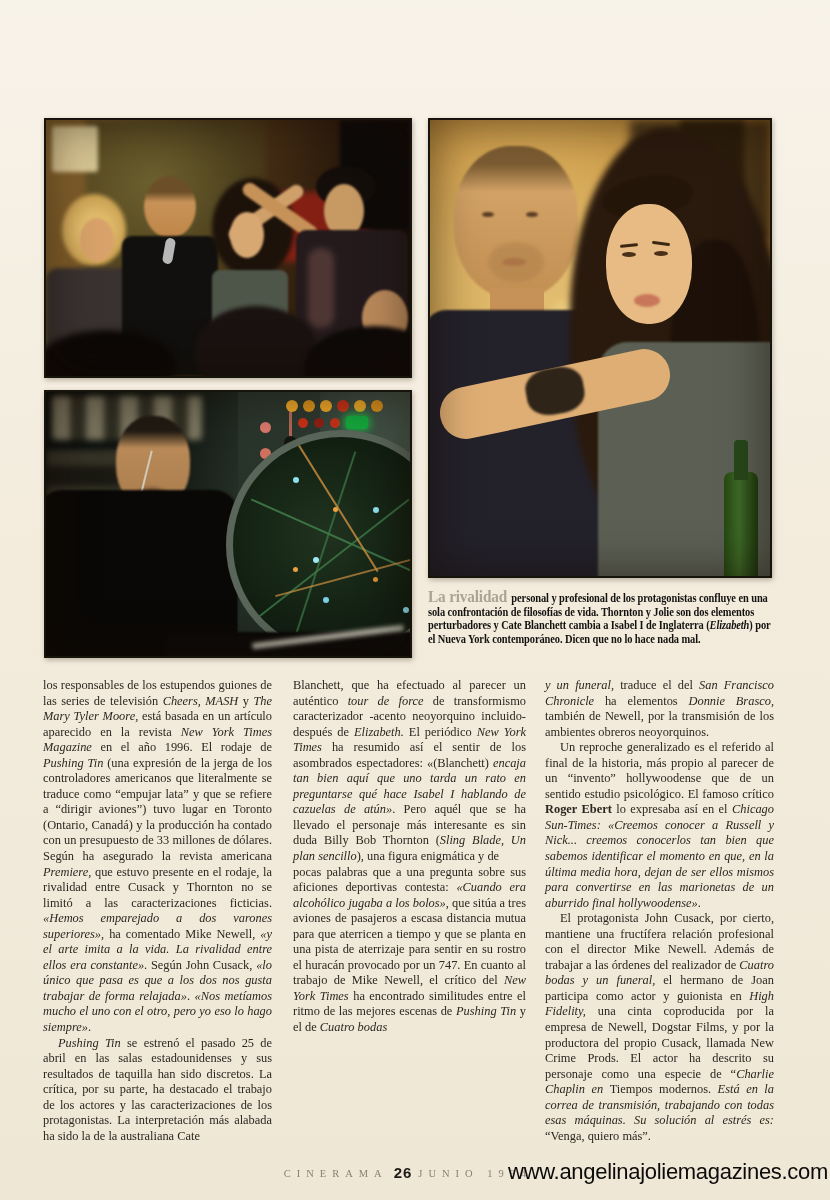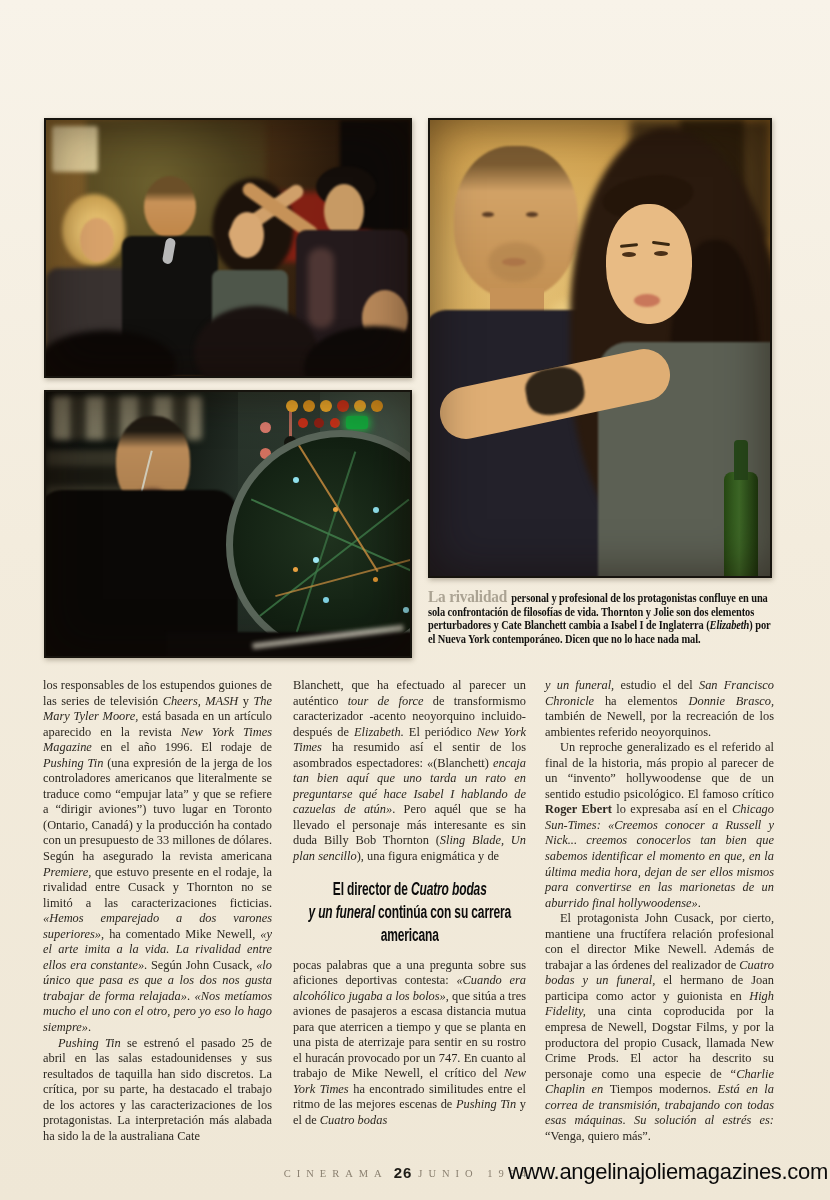--- a/index.html
+++ b/index.html
@@ -151,34 +151,27 @@
 
   <div class="col" id="col-left">
       <p><span class="r-n">los responsables de los estupendos guiones de las series de televisión </span><span class="r-i">Cheers, MASH</span><span class="r-n"> y </span><span class="r-i">The Mary Tyler Moore,</span><span class="r-n"> está basada en un artículo aparecido en la revista </span><span class="r-i">New York Times Magazine</span><span class="r-n"> en el año 1996. El rodaje de </span><span class="r-i">Pushing Tin</span><span class="r-n"> (una expresión de la jerga de los controladores americanos que literalmente se traduce como “empujar lata” y que se refiere a “dirigir aviones”) tuvo lugar en Toronto (Ontario, Canadá) y la producción ha contado con un presupuesto de 33 millones de dólares. Según ha asegurado la revista americana </span><span class="r-i">Premiere,</span><span class="r-n"> que estuvo presente en el rodaje, la rivalidad entre Cusack y Thornton no se limitó a las caracterizaciones ficticias. </span><span class="r-i">«Hemos emparejado a dos varones superiores»</span><span class="r-n">, ha comentado Mike Newell, </span><span class="r-i">«y el arte imita a la vida. La rivalidad entre ellos era constante»</span><span class="r-n">. Según John Cusack, </span><span class="r-i">«lo único que pasa es que a los dos nos gusta trabajar de forma relajada»</span><span class="r-n">. </span><span class="r-i">«Nos metíamos mucho el uno con el otro, pero yo eso lo hago siempre»</span><span class="r-n">.</span></p>
       <p class="indent"><span class="r-i">Pushing Tin</span><span class="r-n"> se estrenó el pasado 25 de abril en las salas estadounidenses y sus resultados de taquilla han sido discretos. La crítica, por su parte, ha destacado el trabajo de los actores y las caracterizaciones de los protagonistas. La interpretación más alabada ha sido la de la australiana Cate</span></p>
     </div>
 
   <div class="col" id="col-middle">
     <div>
         <p><span class="r-n">Blanchett, que ha efectuado al parecer un auténtico </span><span class="r-i">tour de force</span><span class="r-n"> de transformismo caracterizador -acento neoyorquino incluido- después de </span><span class="r-i">Elizabeth.</span><span class="r-n"> El periódico </span><span class="r-i">New York Times</span><span class="r-n"> ha resumido así el sentir de los asombrados espectadores: «(Blanchett) </span><span class="r-i">encaja tan bien aquí que uno tarda un rato en preguntarse qué hace Isabel I hablando de cazuelas de atún»</span><span class="r-n">. Pero aquél que se ha llevado el personaje más interesante es sin duda Billy Bob Thornton (</span><span class="r-i">Sling Blade, Un plan sencillo</span><span class="r-n">), una figura enigmática y de</span></p>
       </div>
-    <div class="quote">
-      <div class="quote-scale">
-          <p><span class="r-n">El director de </span><span class="r-i">Cuatro bodas</span></p>
-          <p><span class="r-i">y un funeral </span><span class="r-n">continúa con su carrera</span></p>
-          <p><span class="r-n">americana</span></p>
-        </div>
-    </div>
     <div>
         <p><span class="r-n">pocas palabras que a una pregunta sobre sus aficiones deportivas contesta: </span><span class="r-i">«Cuando era alcohólico jugaba a los bolos»</span><span class="r-n">, que sitúa a tres aviones de pasajeros a escasa distancia mutua para que aterricen a tiempo y que se planta en una pista de aterrizaje para sentir en su rostro el huracán provocado por un 747. En cuanto al trabajo de Mike Newell, el crítico del </span><span class="r-i">New York Times</span><span class="r-n"> ha encontrado similitudes entre el ritmo de las mejores escenas de </span><span class="r-i">Pushing Tin</span><span class="r-n"> y el de </span><span class="r-i">Cuatro bodas</span></p>
       </div>
   </div>
 
   <div class="col" id="col-right">
-      <p><span class="r-i">y un funeral,</span><span class="r-n"> estudio el del </span><span class="r-i">San Francisco Chronicle</span><span class="r-n"> ha elementos </span><span class="r-i">Donnie Brasco,</span><span class="r-n"> también de Newell, por la recreación de los ambientes referido neoyorquinos.</span></p>
+      <p><span class="r-i">y un funeral,</span><span class="r-n"> traduce el del </span><span class="r-i">San Francisco Chronicle</span><span class="r-n"> ha elementos </span><span class="r-i">Donnie Brasco,</span><span class="r-n"> también de Newell, por la transmisión de los ambientes obreros neoyorquinos.</span></p>
       <p class="indent"><span class="r-n">Un reproche generalizado es el referido al final de la historia, más propio al parecer de un “invento” hollywoodense que de un sentido estudio psicológico. El famoso crítico </span><span class="r-b">Roger Ebert</span><span class="r-n"> lo expresaba así en el </span><span class="r-i">Chicago Sun-Times: «Creemos conocer a Russell y Nick... creemos conocerlos tan bien que sabemos identificar el momento en que, en la última media hora, dejan de ser ellos mismos para convertirse en las marionetas de un aburrido final hollywoodense»</span><span class="r-n">.</span></p>
       <p class="indent"><span class="r-n">El protagonista John Cusack, por cierto, mantiene una fructífera relación profesional con el director Mike Newell. Además de trabajar a las órdenes del realizador de </span><span class="r-i">Cuatro bodas y un funeral,</span><span class="r-n"> el hermano de Joan participa como actor y guionista en </span><span class="r-i">High Fidelity,</span><span class="r-n"> una cinta coproducida por la empresa de Newell, Dogstar Films, y por la productora del propio Cusack, llamada New Crime Prods. El actor ha descrito su personaje como una especie de “</span><span class="r-i">Charlie Chaplin en </span><span class="r-n">Tiempos modernos. </span><span class="r-i">Está en la correa de transmisión, trabajando con todas esas máquinas. Su solución al estrés es:</span><span class="r-n"> “Venga, quiero más”.</span></p>
     </div>
 
   <div class="footer">
     <span>CINERAMA</span><span class="pageno">26</span><span>JUNIO 1994</span>
   </div>
 
   <div class="watermark">www.angelinajoliemagazines.com</div>
 

